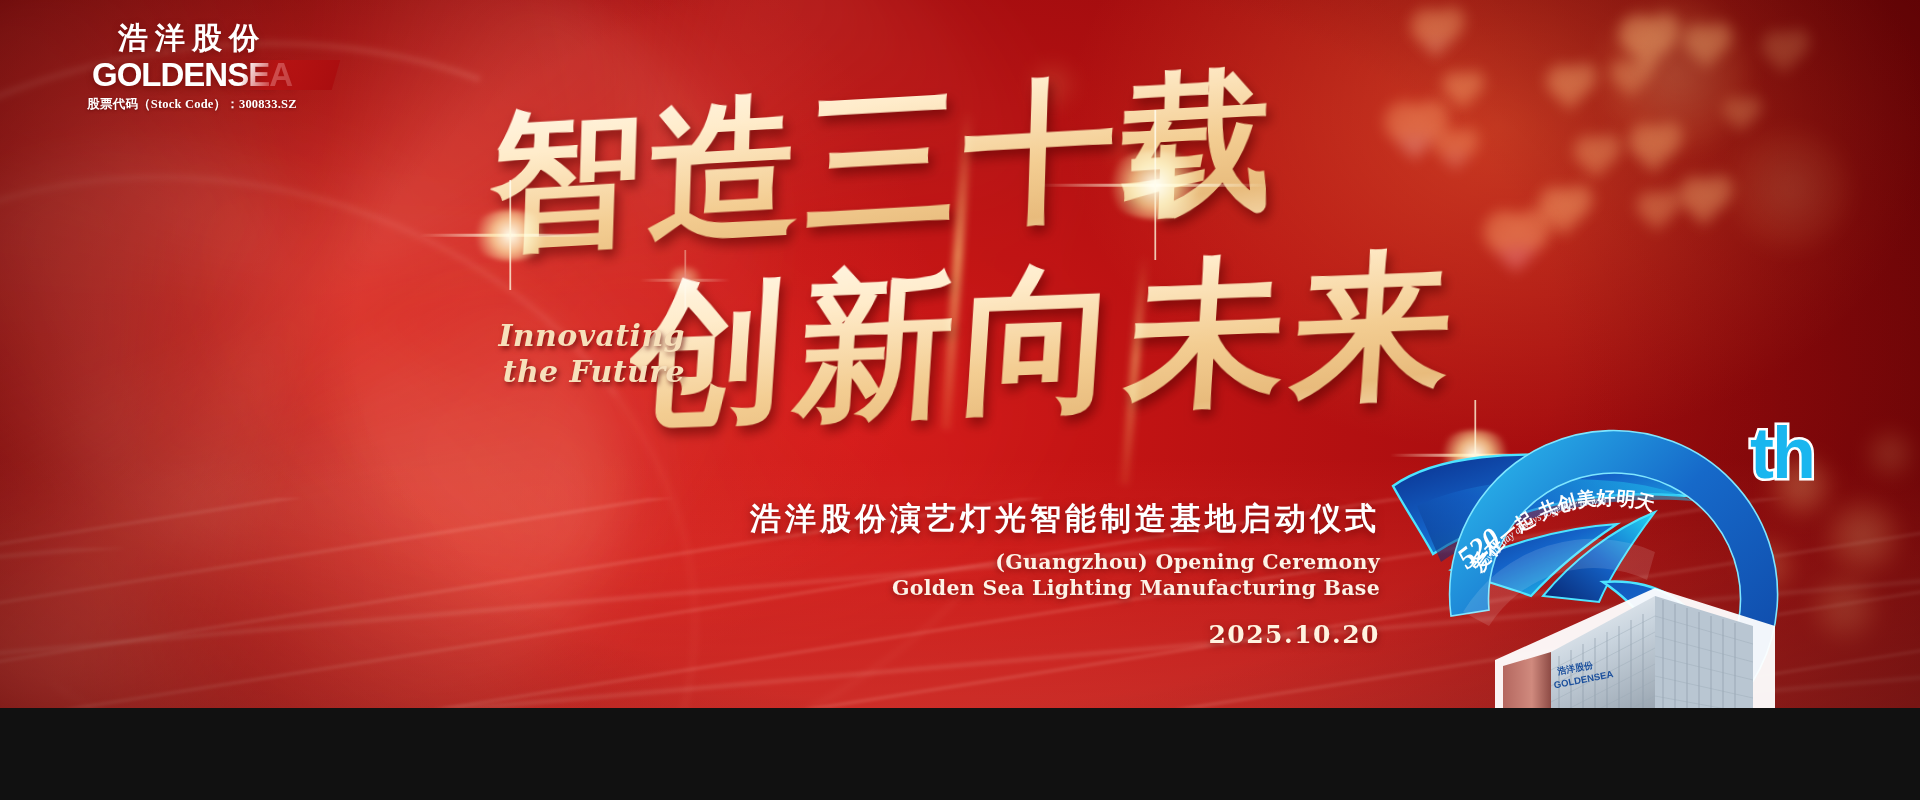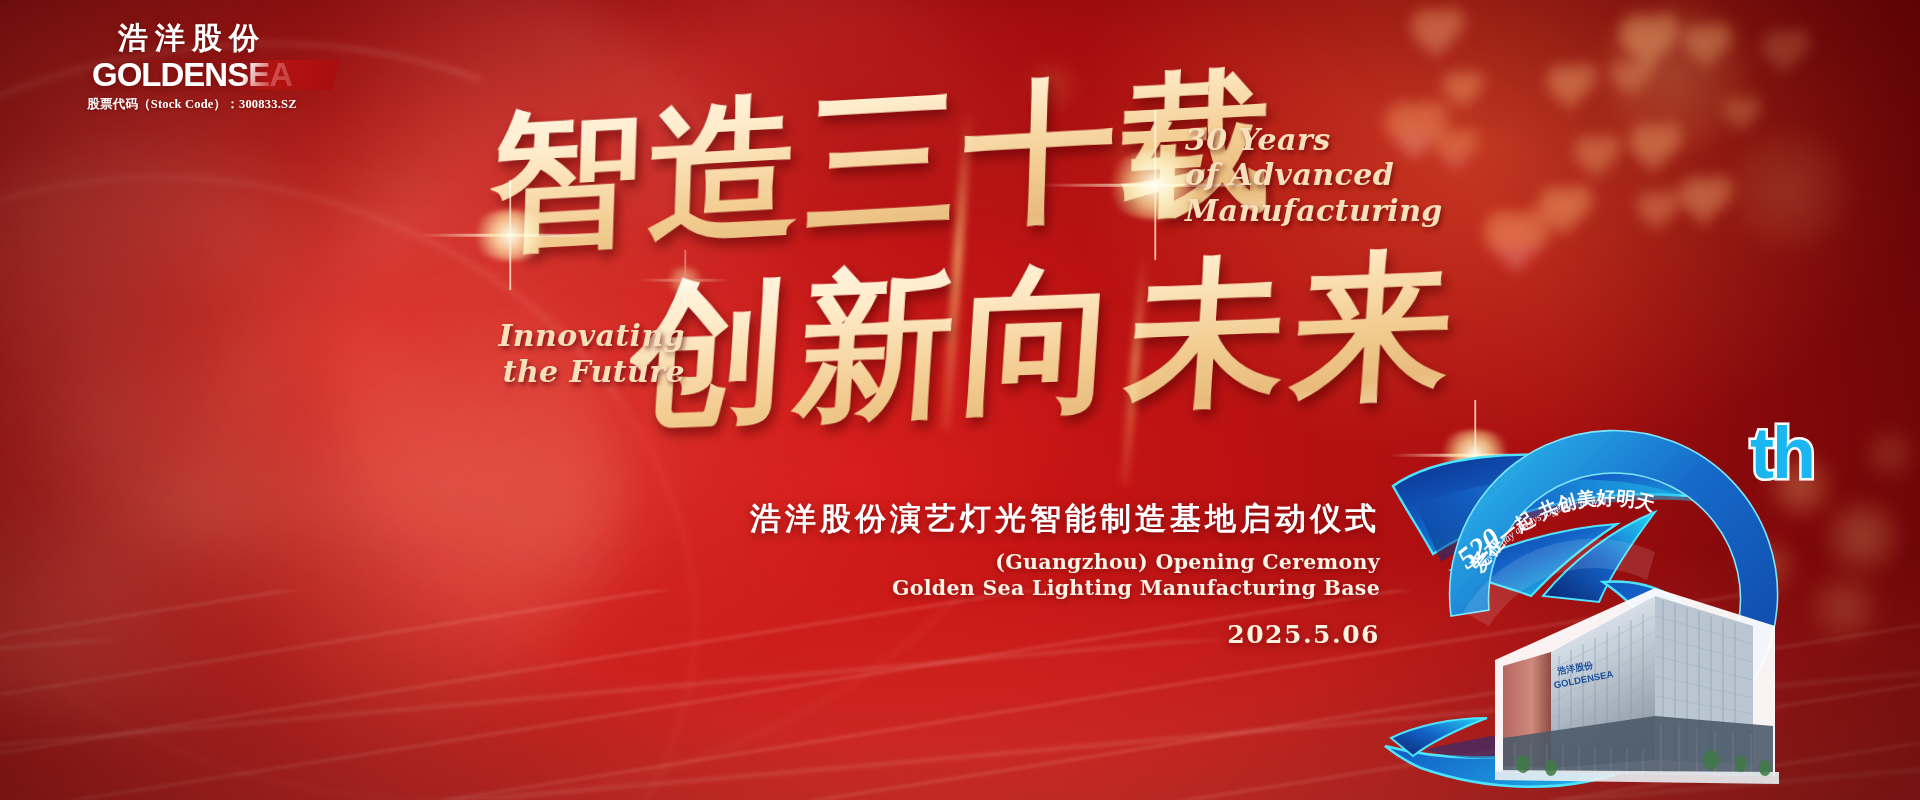--- a/index.html
+++ b/index.html
@@ -2,21 +2,21 @@
 <html><head>
 <meta charset="utf-8">
 <title>Golden Sea 30th Anniversary Banner</title>
 <style>
   * { margin:0; padding:0; box-sizing:border-box; }
   html,body{ background:#111; }
   body{ font-family:"Liberation Sans", sans-serif; }
 
   .banner{
     position:relative;
-    width:1920px; height:800px;
+    width:1920px; height:708px;
     overflow:hidden;
     background:
       radial-gradient(ellipse 700px 520px at 78% 18%, rgba(255,120,60,0.42) 0%, rgba(200,25,20,0.0) 62%),
       radial-gradient(ellipse 900px 700px at 18% 42%, rgba(255,70,55,0.50) 0%, rgba(160,10,12,0.0) 65%),
       radial-gradient(ellipse 1200px 800px at 45% 60%, #d31716 0%, #a50d0f 58%, #7d0608 100%),
       linear-gradient(160deg,#b01011 0%, #c61414 35%, #9c0c0e 70%, #780608 100%);
   }
 
   
   .bg-vignette{
@@ -310,38 +310,33 @@
     </div>
   <div class="star" style="left:1390px;top:400px;width:170px;height:110px;">
       <div class="core"></div>
     </div>
   <div class="star" style="left:640px;top:250px;width:90px;height:60px;opacity:.5">
       <div class="core"></div>
     </div>
   <div class="lightbeam" style="left:952px;top:110px;width:10px;height:320px;transform:rotate(4deg);"></div>
   <div class="lightbeam" style="left:1130px;top:255px;width:9px;height:230px;transform:rotate(5deg);opacity:.8"></div>
 
-  <div class="eng-right">
-    <div>30 Years</div>
-    <div>of Advanced</div>
-    <div>Manufacturing</div>
-  </div>
 
   <div class="eng-left">
     <div>Innovating</div>
     <div>the Future</div>
   </div>
 
   <div class="subtitle">
     <div class="sub-cn">浩洋股份演艺灯光智能制造基地启动仪式</div>
     <div class="sub-en">
       <div>(Guangzhou) Opening Ceremony</div>
       <div>Golden Sea Lighting Manufacturing Base</div>
     </div>
-    <div class="sub-date">2025.5.06</div>
+    <div class="sub-date">2025.10.20</div>
   </div>
 
   <div class="emblem">
     <svg width="565" height="380" viewBox="0 0 565 380">
       <defs>
         <linearGradient id="blueA" x1="0" y1="0" x2="1" y2="1">
           <stop offset="0%" stop-color="#0a2f8c"></stop>
           <stop offset="45%" stop-color="#1463c8"></stop>
           <stop offset="100%" stop-color="#23d7f5"></stop>
         </linearGradient>

